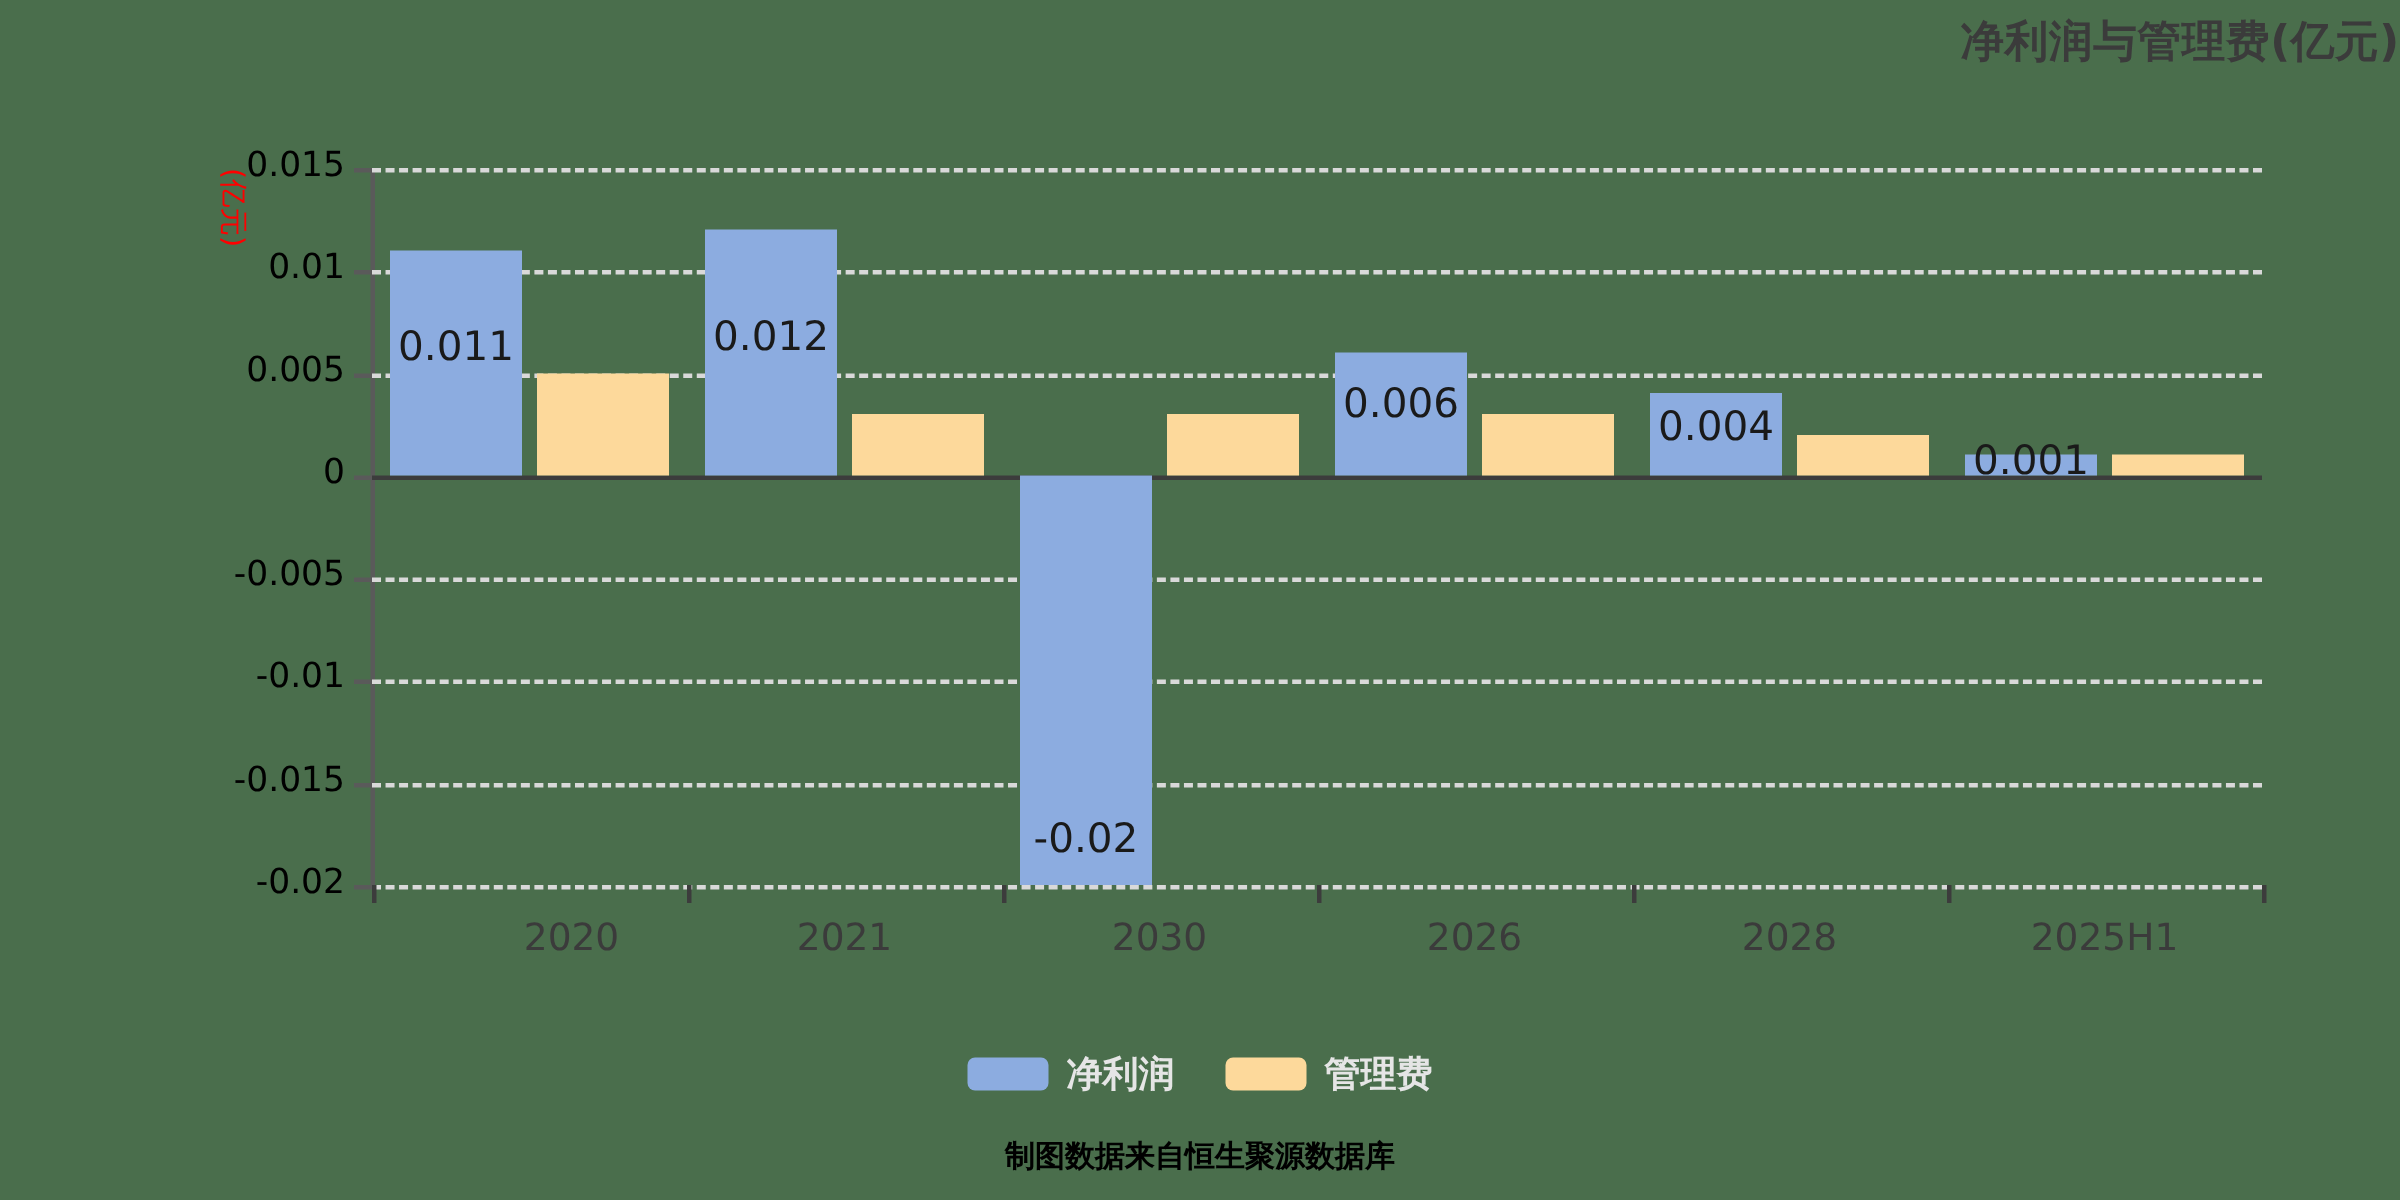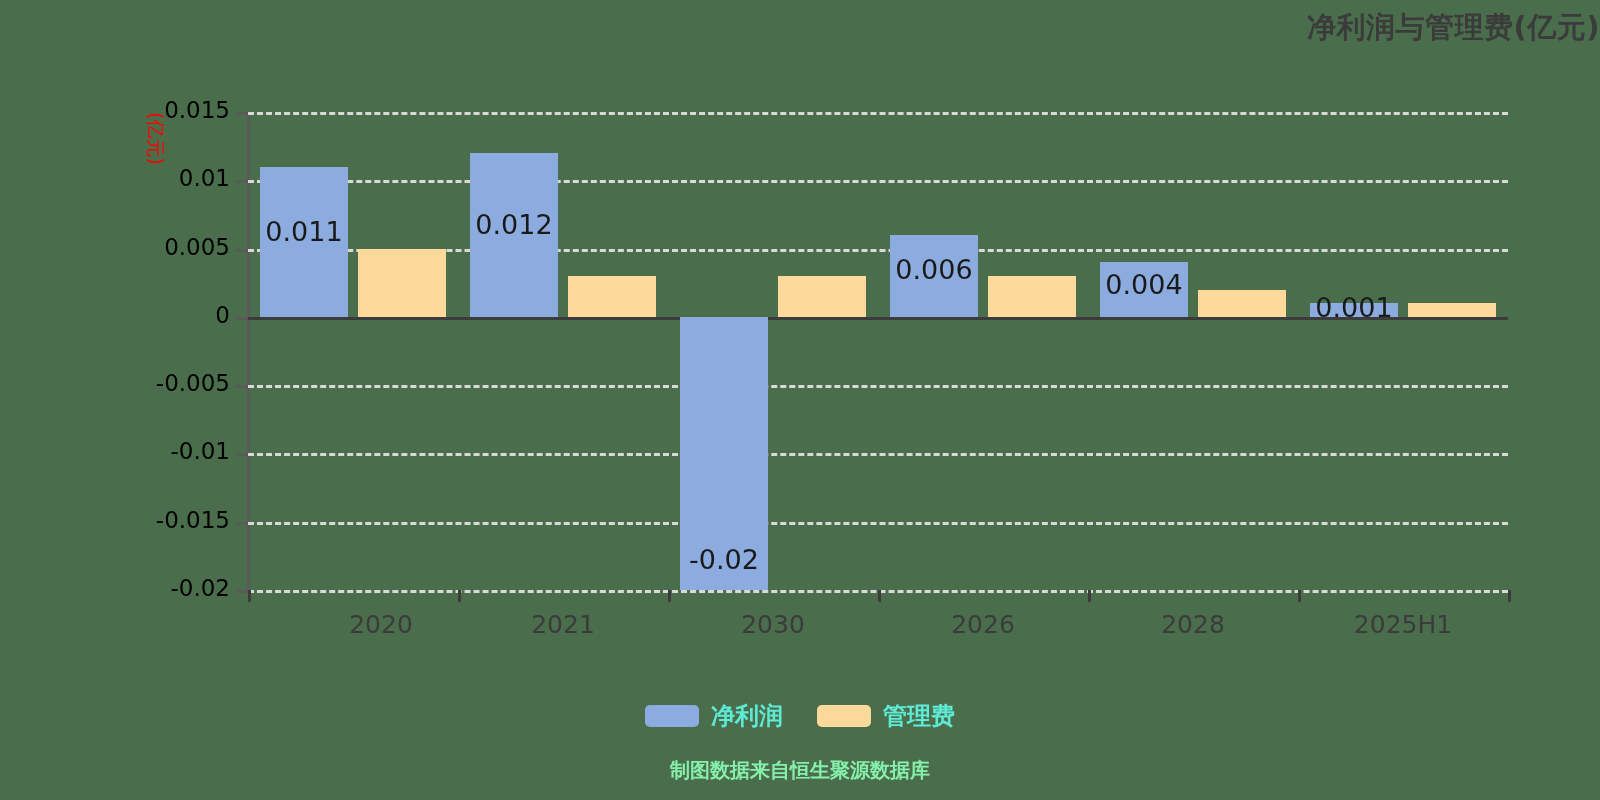--- a/index.html
+++ b/index.html
@@ -157,34 +157,34 @@
   .legend-swatch {
     width: 54px;
     height: 22px;
     border-radius: 5px;
   }
   .legend-swatch.net { background: #8cace0; }
   .legend-swatch.admin { background: #fdd99b; }
   .legend-text {
     font-size: 24px;
     font-weight: bold;
-    color: #5eead4;
+    color: #e5e5e5;
     white-space: nowrap;
   }
 
   
   .footer-note {
     position: absolute;
     left: 0;
     top: 757px;
     width: 1600px;
     text-align: center;
     font-size: 20px;
     font-weight: bold;
-    color: #86efac;
+    color: #000000;
     white-space: nowrap;
   }
 </style>
 </head>
 <body>
 
 <div class="chart-root">
 
   <div class="chart-title">净利润与管理费(亿元)</div>
 

